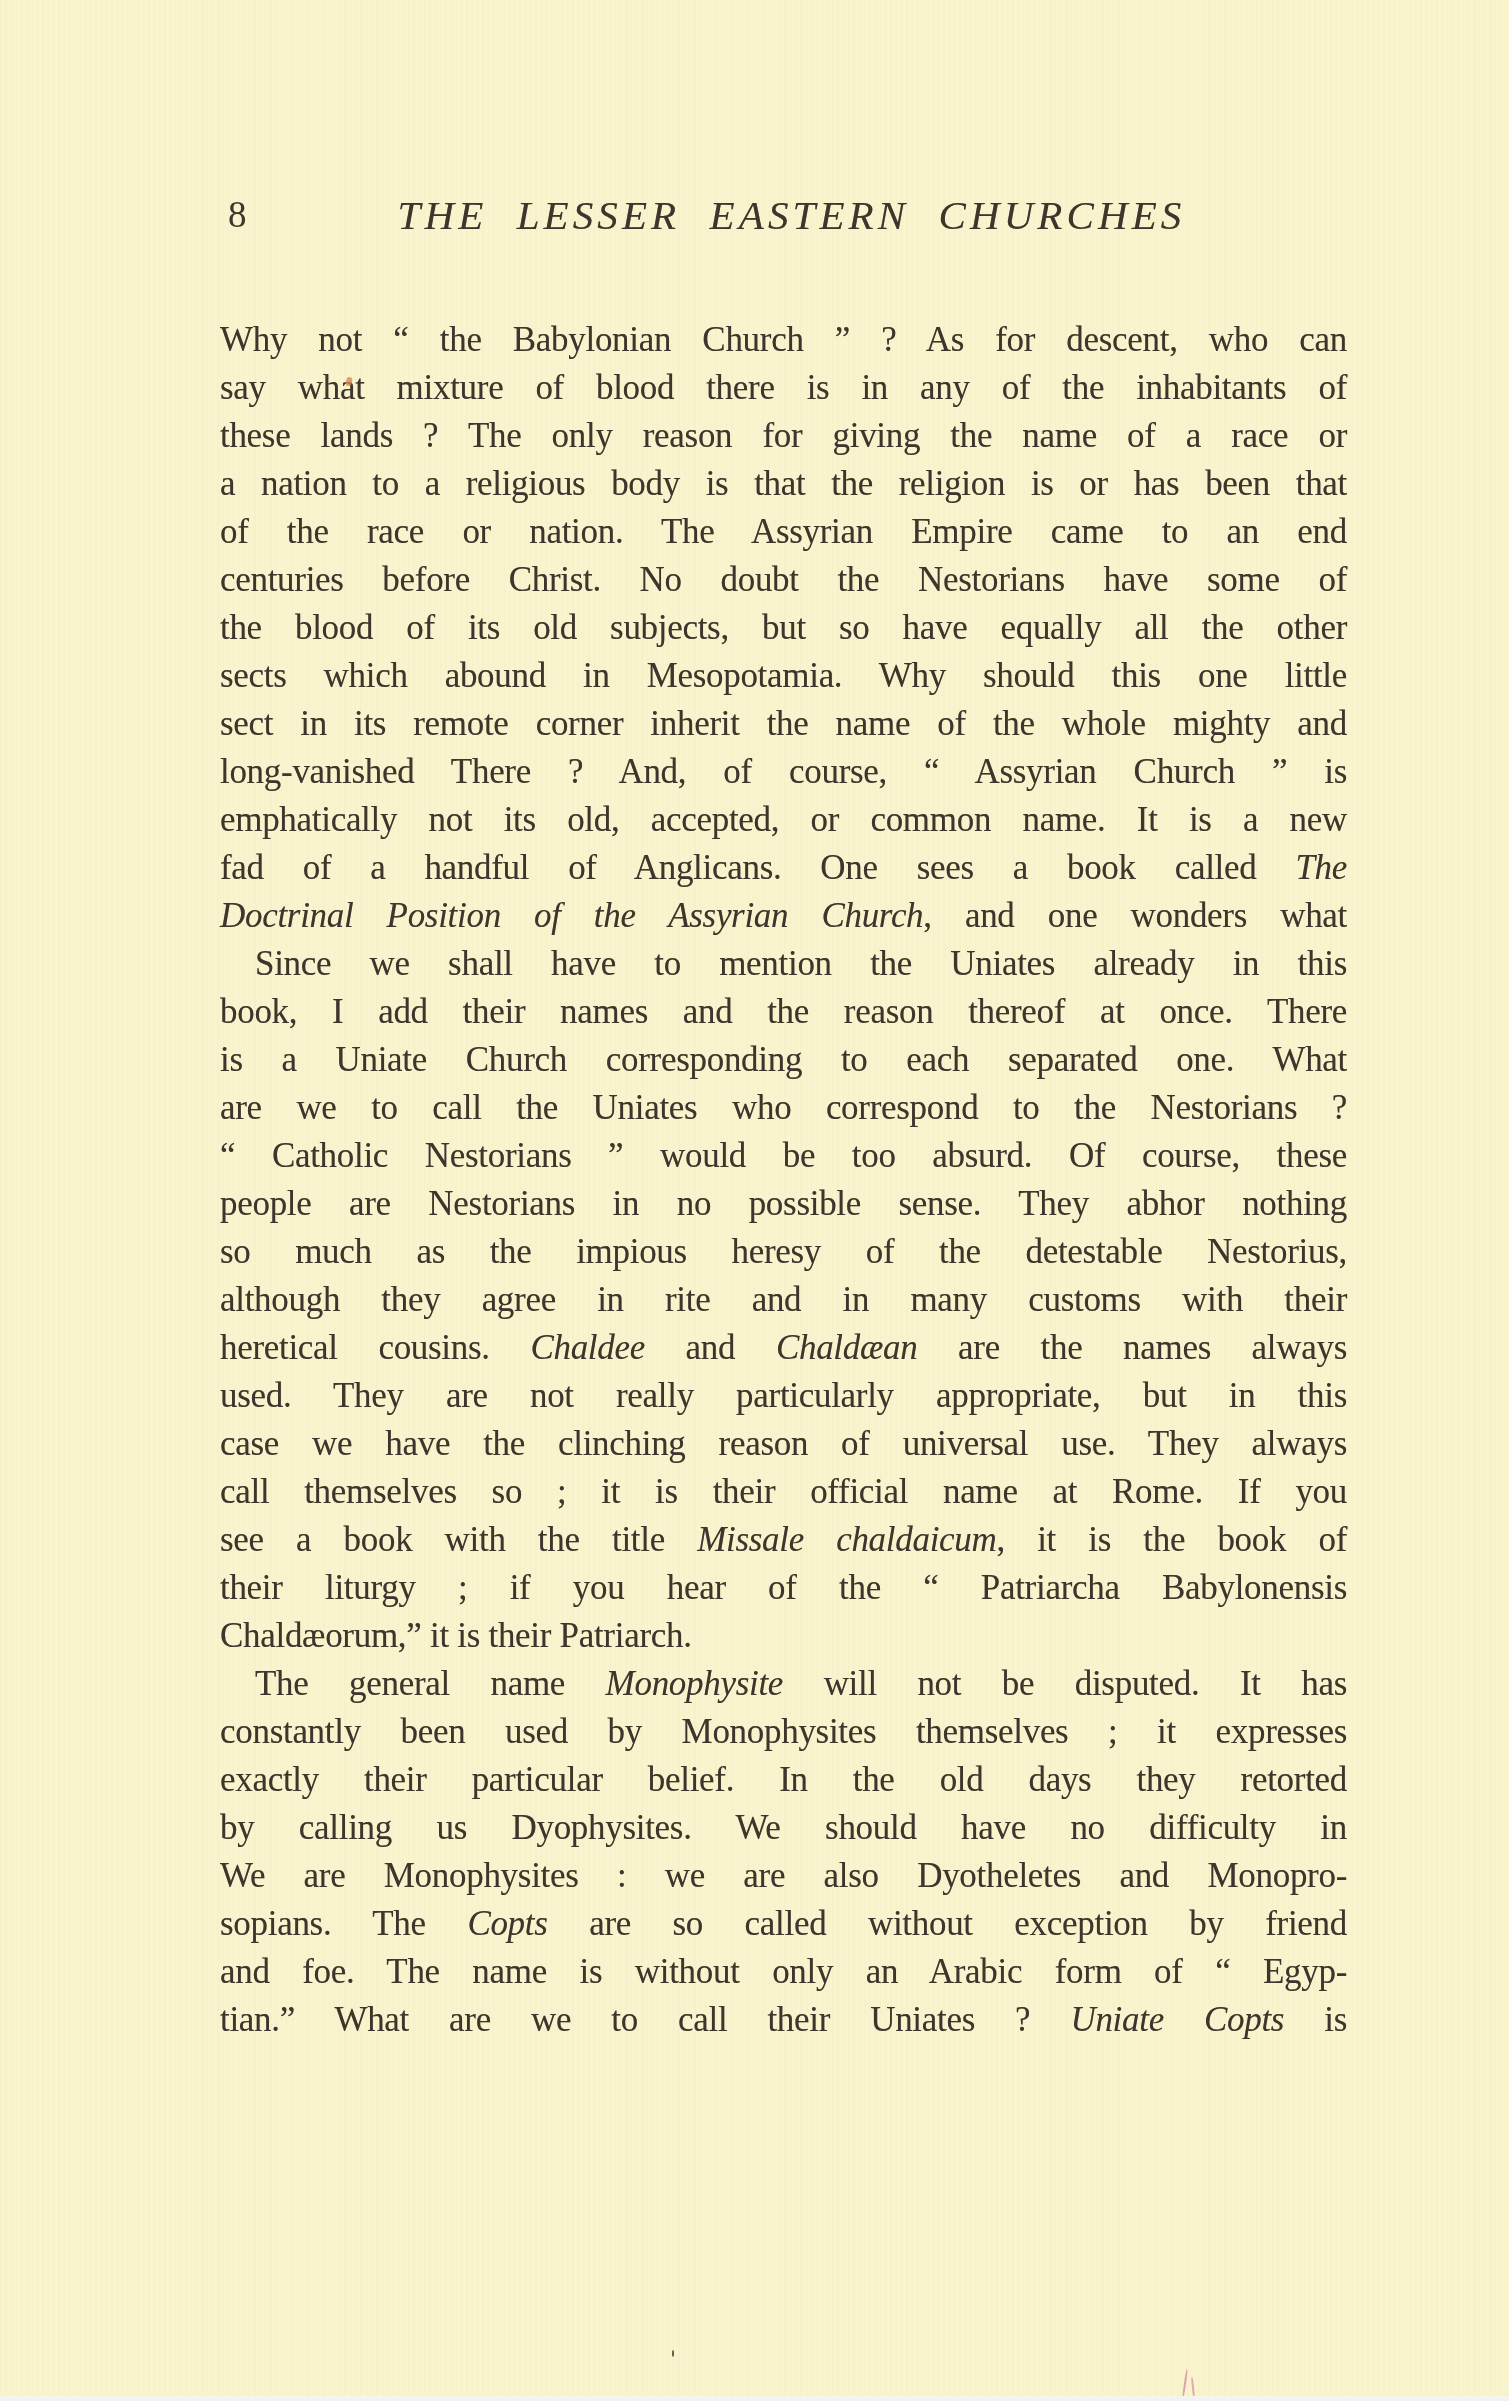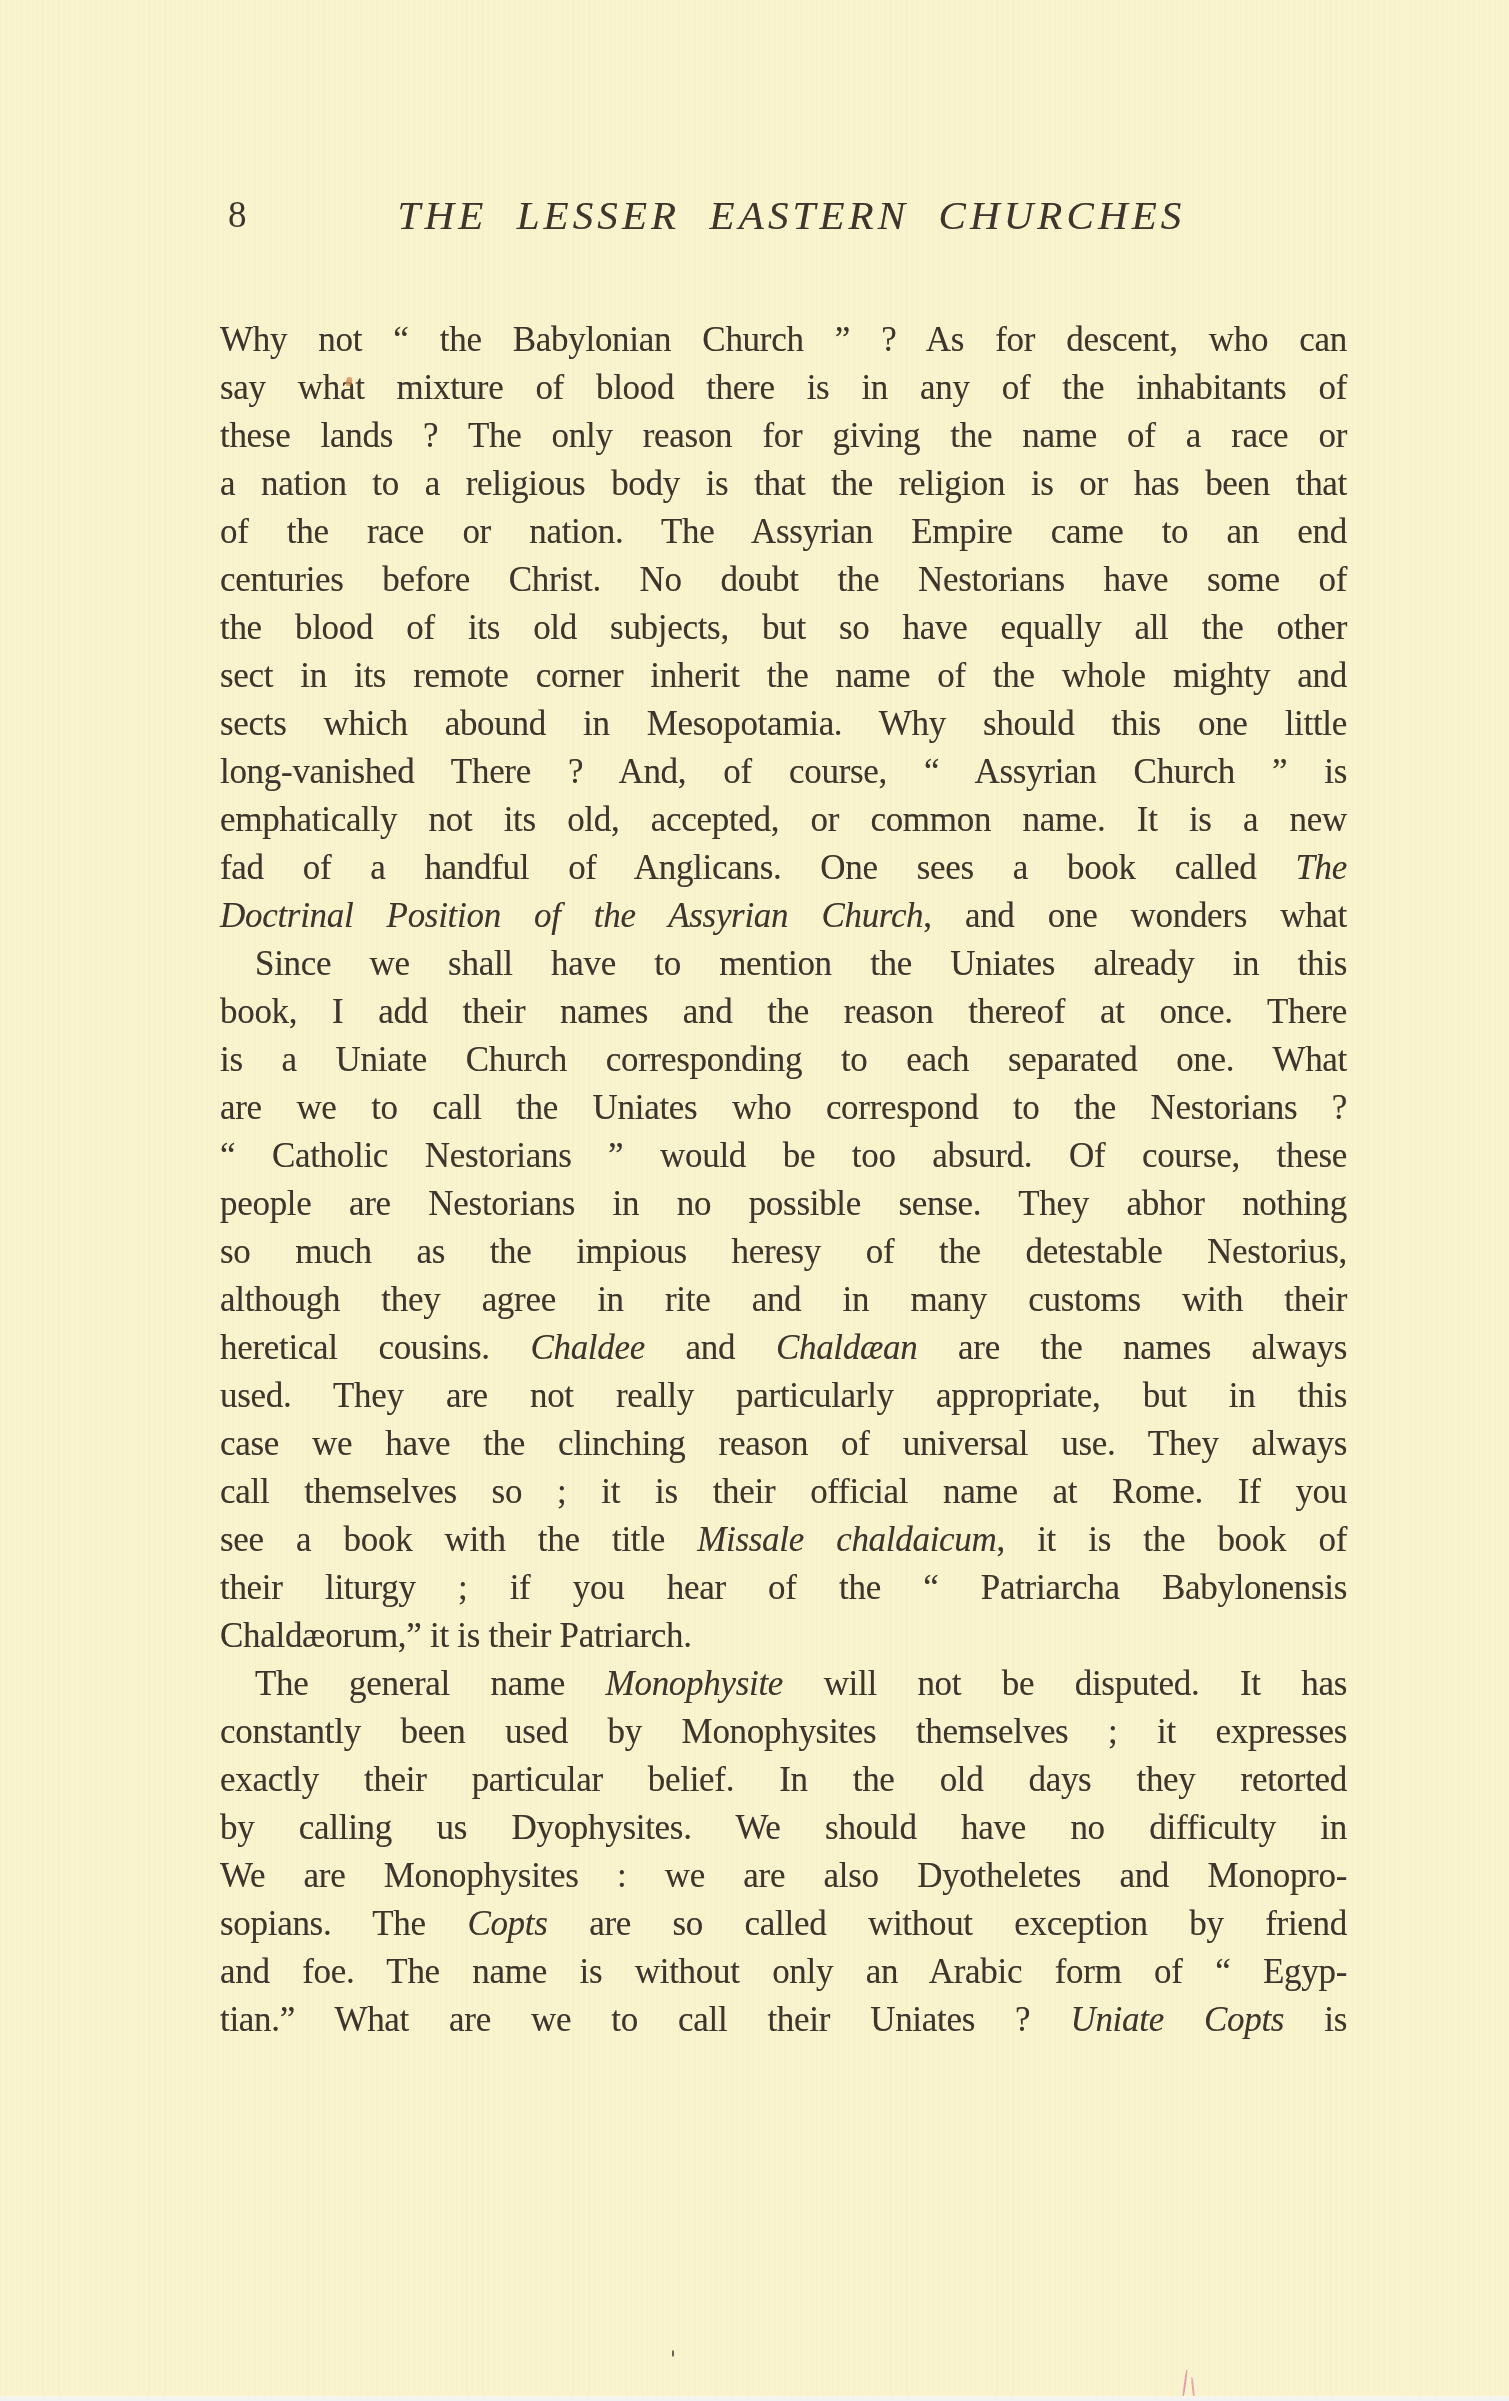--- a/index.html
+++ b/index.html
@@ -66,22 +66,22 @@
   </div>
 
   <div class="body-text" id="body-lines">
       <div class="line"><span>Why not “ the Babylonian Church ” ?  As for descent, who can</span></div>
       <div class="line"><span>say what mixture of blood there is in any of the inhabitants of</span></div>
       <div class="line"><span>these lands ?  The only reason for giving the name of a race or</span></div>
       <div class="line"><span>a nation to a religious body is that the religion is or has been that</span></div>
       <div class="line"><span>of the race or nation.  The Assyrian Empire came to an end</span></div>
       <div class="line"><span>centuries before Christ.  No doubt the Nestorians have some of</span></div>
       <div class="line"><span>the blood of its old subjects, but so have equally all the other</span></div>
+      <div class="line"><span>sects which abound in Mesopotamia.  Why should this one little</span></div>
       <div class="line"><span>sect in its remote corner inherit the name of the whole mighty and</span></div>
-      <div class="line"><span>sects which abound in Mesopotamia.  Why should this one little</span></div>
       <div class="line"><span>long-vanished There ?  And, of course, “ Assyrian Church ” is</span></div>
       <div class="line"><span>emphatically not its old, accepted, or common name.  It is a new</span></div>
       <div class="line"><span>fad of a handful of Anglicans.  One sees a book called </span><em>The</em></div>
       <div class="line"><em>Doctrinal Position of the Assyrian Church</em><span>, and one wonders what</span></div>
       <div class="line indent"><span>Since we shall have to mention the Uniates already in this</span></div>
       <div class="line"><span>book, I add their names and the reason thereof at once.  There</span></div>
       <div class="line"><span>is a Uniate Church corresponding to each separated one.  What</span></div>
       <div class="line"><span>are we to call the Uniates who correspond to the Nestorians ?</span></div>
       <div class="line"><span>“ Catholic Nestorians ” would be too absurd.  Of course, these</span></div>
       <div class="line"><span>people are Nestorians in no possible sense.  They abhor nothing</span></div>

